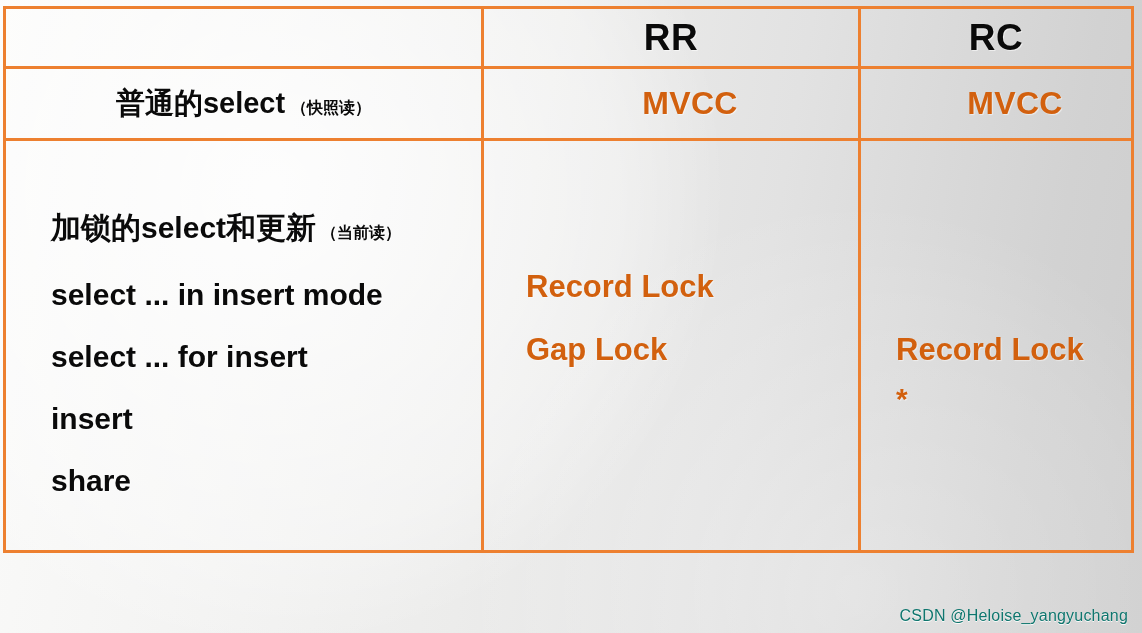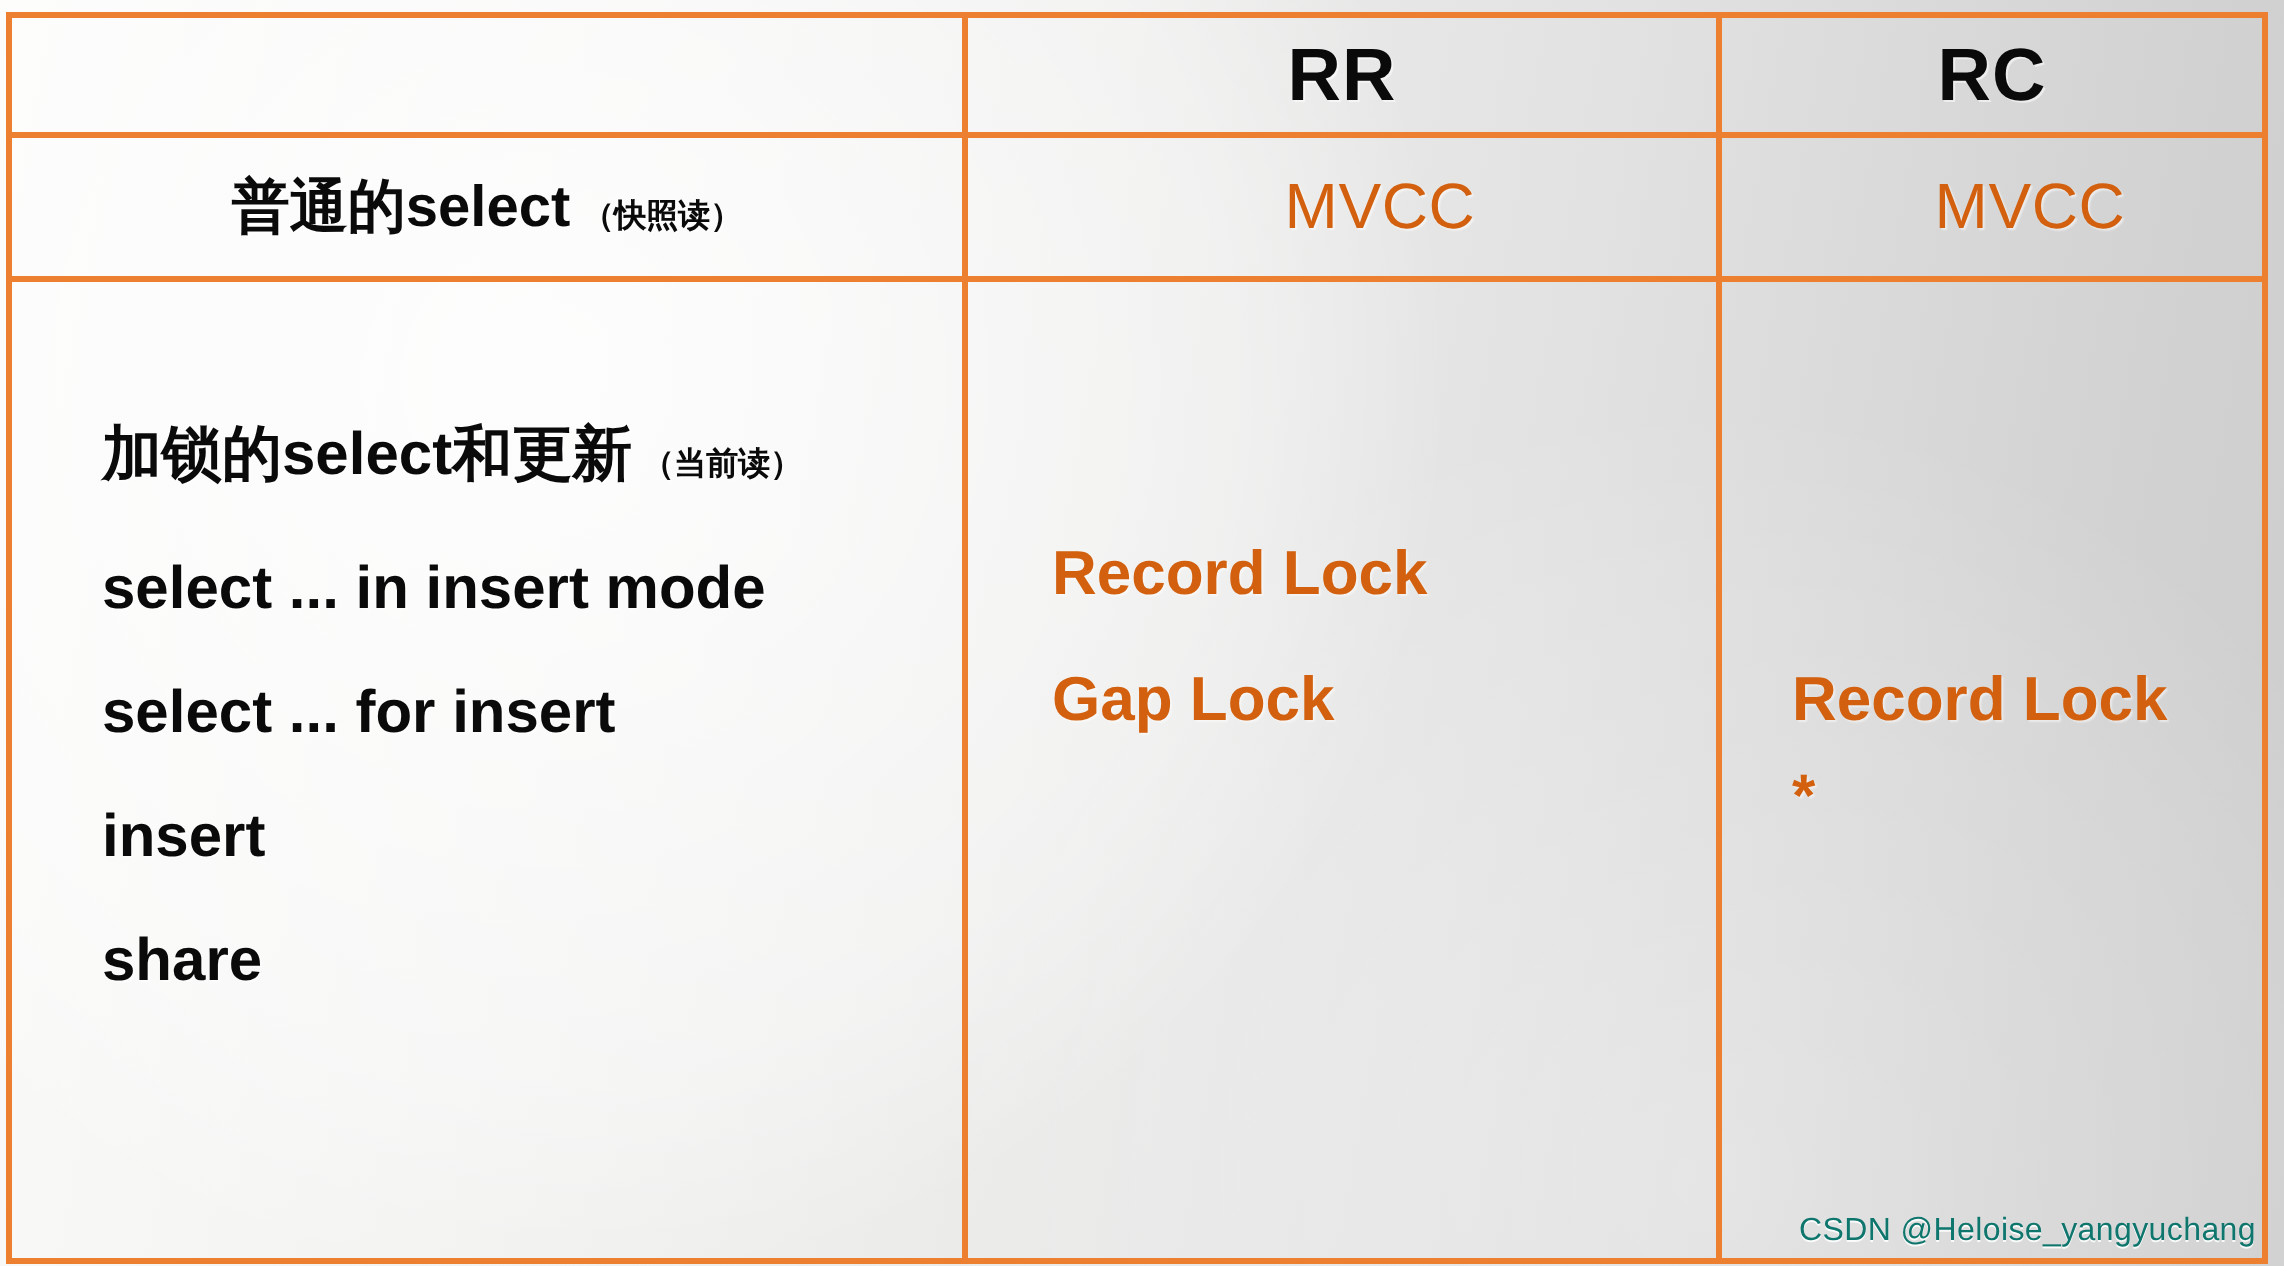--- a/index.html
+++ b/index.html
@@ -36,21 +36,21 @@
     border-radius: 50%;
     background: radial-gradient(circle at 50% 50%, rgba(255,255,255,0.30) 0%, rgba(255,255,255,0.10) 55%, rgba(255,255,255,0) 73%);
     pointer-events: none;
   }
 
   .table {
     position: absolute;
     left: 3px;
     top: 6px;
     width: 1131px;
-    height: 626px;
+    height: 547px;
     box-sizing: border-box;
     border: 3px solid #ED8030;
     display: grid;
     grid-template-columns: 478px 377px 1fr;
     grid-template-rows: 60px 72px 1fr;
   }
 
   .cell {
     position: relative;
     box-sizing: border-box;
@@ -67,21 +67,21 @@
   .hdr-text {
     font-size: 37px;
     font-weight: bold;
     color: #0a0a0a;
     letter-spacing: 0.5px;
     text-shadow: 1px 1px 0 rgba(255,255,255,0.55);
   }
 
   .mvcc-text {
     font-size: 32px;
-    font-weight: normal;
+    font-weight: bold;
     color: #D2600E;
     letter-spacing: 0.3px;
     text-shadow: 1px 1px 1px rgba(255,255,255,0.55);
     margin-left: 38px;
   }
 
   .snapshot-label {
     display: flex;
     align-items: baseline;
     justify-content: space-between;

